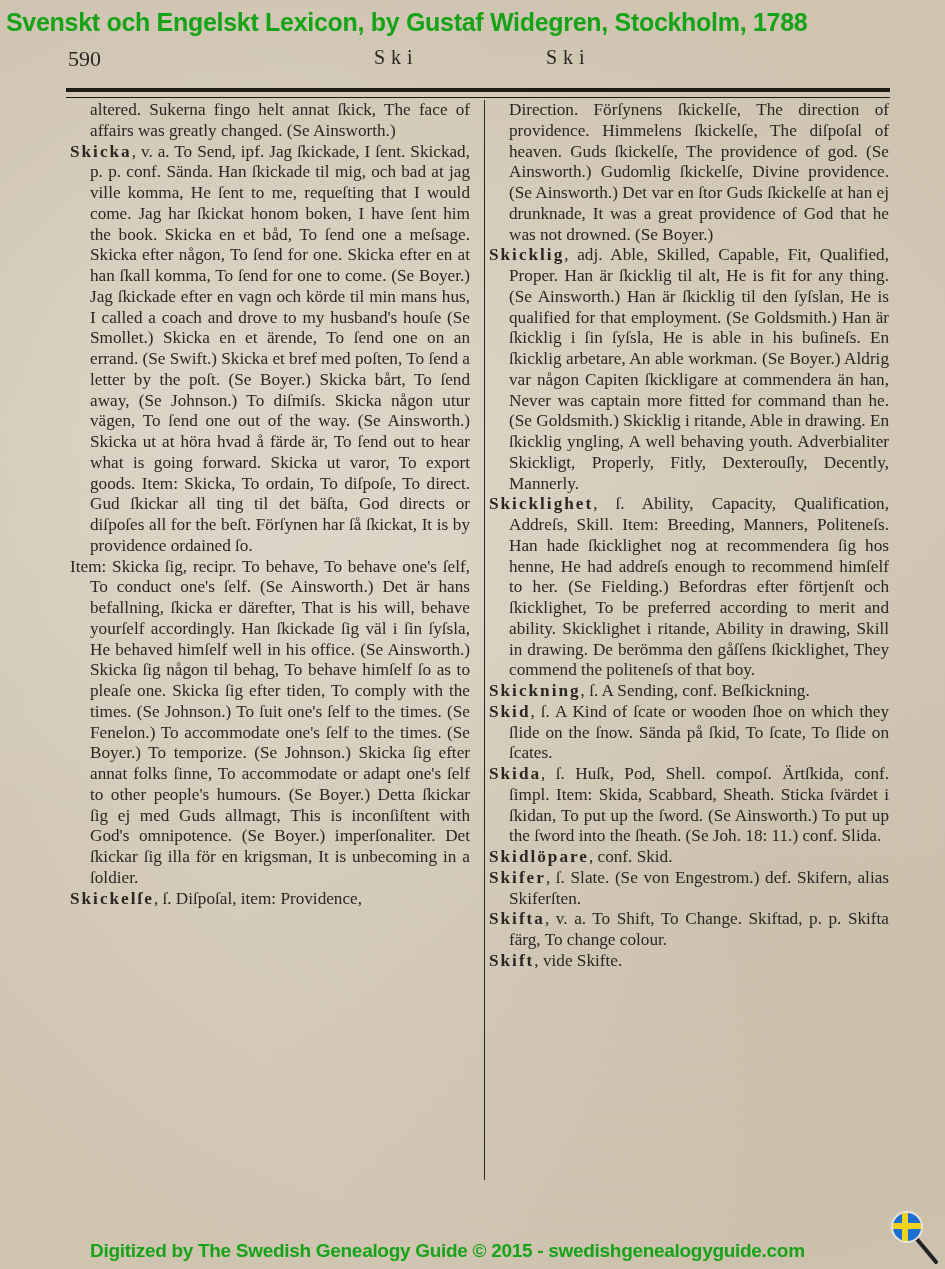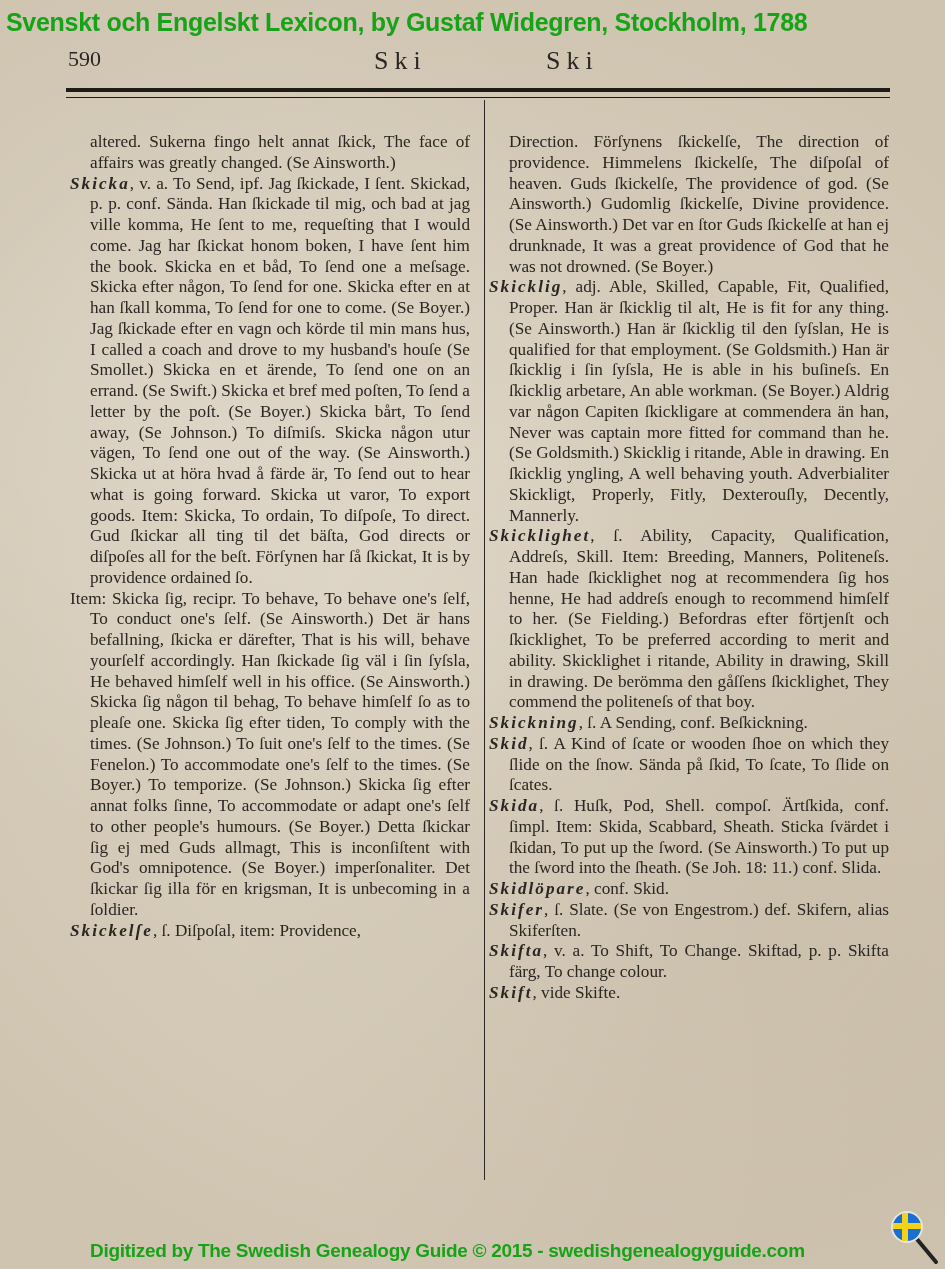--- a/index.html
+++ b/index.html
@@ -15,34 +15,34 @@
   }
   .watermark {
     position: absolute; color: #17a317;
     font-family: "Liberation Sans", "DejaVu Sans", sans-serif;
     font-weight: bold; letter-spacing: -0.3px;
   }
   .wm-top { left: 6px; top: 8px; font-size: 25px; }
   .wm-bottom { left: 90px; top: 1240px; font-size: 19px; }
   .header { position: absolute; top: 42px; left: 0; width: 855px; height: 36px; }
   .page-num { position: absolute; left: 68px; top: 4px; font-size: 22px; }
-  .guide { position: absolute; top: 4px; font-size: 26px; letter-spacing: 6px; }
+  .guide { position: absolute; top: 4px; font-size: 20px; letter-spacing: 6px; }
   .guide-left { left: 374px; }
   .guide-right { left: 546px; }
   .rule {
     position: absolute; left: 66px; top: 88px; width: 824px; height: 5px;
     border-top: 4px solid #1f1b17; border-bottom: 1px solid #1f1b17;
   }
   .col-divider { position: absolute; left: 484px; top: 100px; width: 1px; height: 1080px; background: #2a2622; }
-  .column { position: absolute; top: 100px; width: 400px; font-size: 17.2px; line-height: 20.75px; text-align: justify; margin-top: 32px; }
+  .column { position: absolute; top: 100px; width: 400px; font-size: 17.2px; line-height: 20.75px; text-align: justify; }
   .col-left { left: 70px; }
   .col-right { left: 489px; }
   .entry { margin: 0; padding-left: 20px; text-indent: -20px; }
   .cont { padding-left: 20px; text-indent: 0; }
-  .hw { font-style: italic; font-weight: bold; letter-spacing: 2px; }
+  .hw { font-weight: bold; letter-spacing: 2px; }
   .logo { position: absolute; left: 890px; top: 1210px; width: 50px; height: 55px; }
 </style>
 </head>
 <body>
 
 <div class="watermark wm-top">Svenskt och Engelskt Lexicon, by Gustaf Widegren, Stockholm, 1788</div>
 
 <div class="header">
   <span class="page-num">590</span>
   <span class="guide guide-left">Ski</span>

